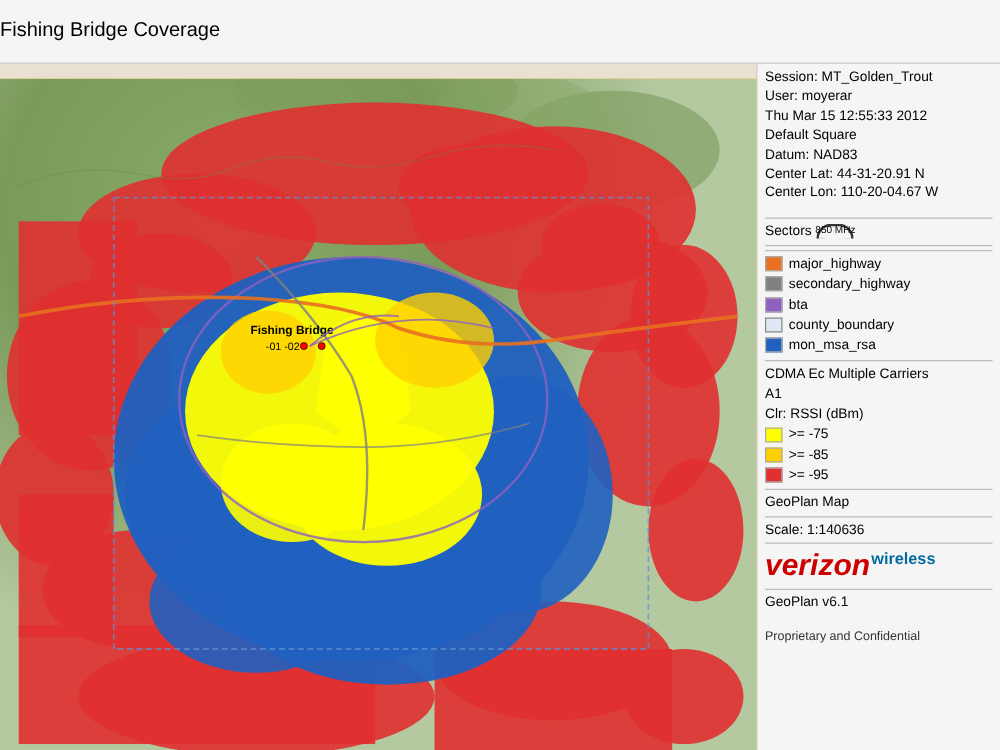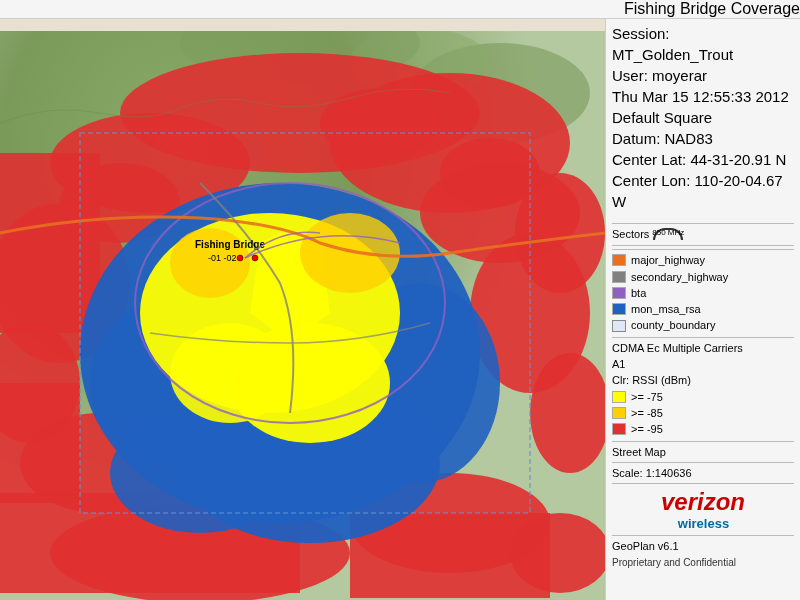--- a/index.html
+++ b/index.html
@@ -11,24 +11,24 @@
       background: #e8e0d0;
     }
     #main-container {
       width: 800px;
       height: 600px;
       position: relative;
       display: flex;
       flex-direction: column;
     }
     #title-bar {
-      text-align: right;
+      text-align: left;
       background: #f5f5f5;
       border-bottom: 1px solid #ccc;
-      padding: 0 0;
+      padding: 16px 0;
       font-size: 16px;
       font-weight: normal;
       color: #000;
       z-index: 10;
     }
     #content-area {
       display: flex;
       flex: 1;
       overflow: hidden;
     }
@@ -88,25 +88,24 @@
       border: none;
       border-top: 1px solid #bbb;
       margin: 3px 0;
     }
     .verizon-logo {
       font-size: 22px;
       font-weight: bold;
       color: #cc0000;
       font-family: 'Arial', sans-serif;
       display: flex;
-      align-items: center;
-      flex-direction: column;
+      align-items: flex-start;
     }
     .session-info {
-      font-size: 15px;
+      font-size: 11px;
       line-height: 1.4;
       margin-bottom: 11px;
     }
   </style>
 </head>
 <body>
 
 <div id="main-container">
   <div id="title-bar">
     <span>Fishing Bridge Coverage</span>
@@ -216,27 +215,27 @@
         </div>
         <div class="sidebar-row">
           <div class="color-box" style="background:#808080;"></div>
           <span class="sidebar-label">secondary_highway</span>
         </div>
         <div class="sidebar-row">
           <div class="color-box" style="background:#9060c0;"></div>
           <span class="sidebar-label">bta</span>
         </div>
         <div class="sidebar-row">
+          <div class="color-box" style="background:#e0e8f8; border:1px solid #888;"></div>
+          <span class="sidebar-label">county_boundary</span>
+        </div>
+        <div class="sidebar-row">
           <div class="color-box" style="background:#2060c0;"></div>
           <span class="sidebar-label">mon_msa_rsa</span>
         </div>
-        <div class="sidebar-row">
-          <div class="color-box" style="background:#e0e8f8; border:1px solid #888;"></div>
-          <span class="sidebar-label">county_boundary</span>
-        </div>
       </div>
 
       <hr class="divider">
 
       <div class="sidebar-section">
         <div class="sidebar-row">
           <span>CDMA Ec Multiple Carriers</span>
         </div>
         <div class="sidebar-row">
           <span>A1</span>
@@ -254,21 +253,21 @@
         </div>
         <div class="sidebar-row">
           <div class="color-box" style="background:#e03030;"></div>
           <span class="sidebar-label">&gt;= -95</span>
         </div>
       </div>
 
       <hr class="divider">
 
       <div class="sidebar-row">
-        <span>Street Map</span>
+        <span>GeoPlan Map</span>
       </div>
 
       <hr class="divider">
 
       <div class="sidebar-row">
         <span>Scale: 1:140636</span>
       </div>
 
       <hr class="divider">
 
@@ -278,18 +277,18 @@
             <span style="font-size:13px; font-weight:bold; color:#0369a1; margin-left:1px;">wireless</span>
         </div>
       </div>
 
       <hr class="divider">
 
       <div class="sidebar-row">
         <span>GeoPlan v6.1</span>
       </div>
 
-      <div class="sidebar-row" style="margin-top:3px;">
+      <div class="sidebar-row" style="margin-top:14px;">
         <span style="font-size:10px; color:#333;">Proprietary and Confidential</span>
       </div>
     </div>
   </div>
 </div>
 
 </body></html>

